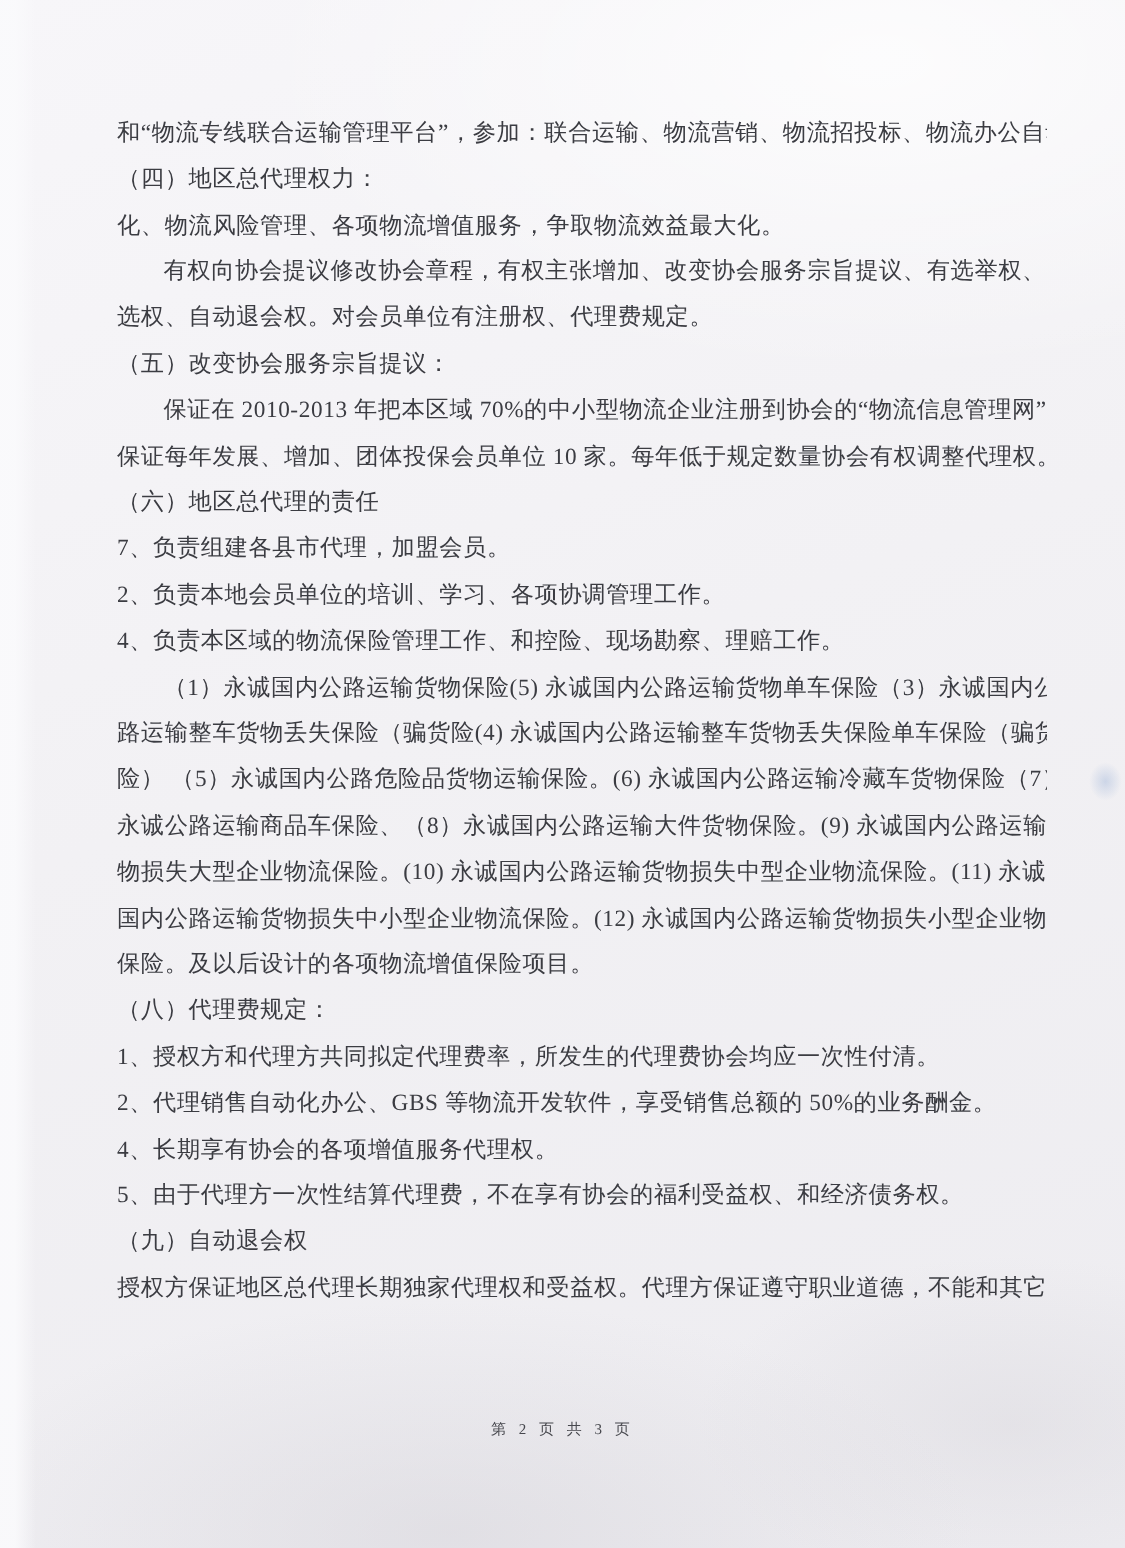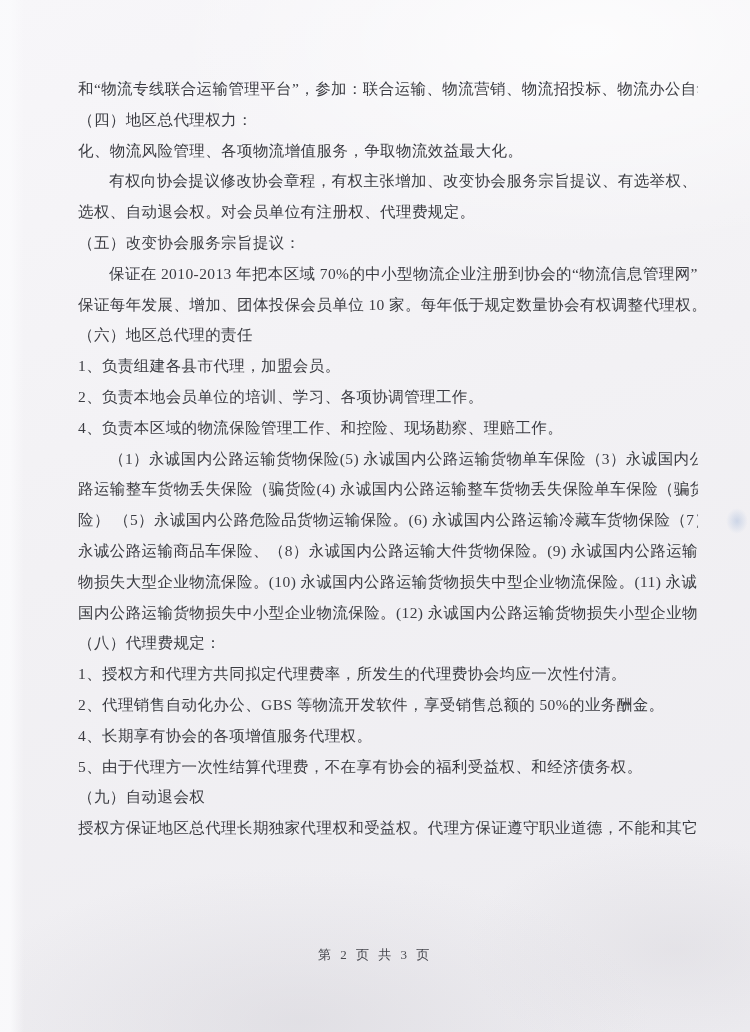--- a/index.html
+++ b/index.html
@@ -48,21 +48,21 @@
   }
   .line.indent {
     text-indent: 2em;
   }
   .footer {
     position: absolute;
     top: 946px;
     left: 0;
     width: 100%;
     text-align: center;
-    font-size: 13px;
+    font-size: 10px;
     letter-spacing: 3px;
     color: #47484e;
   }
 </style>
 </head>
 <body>
 
 <div class="page">
 
   <div class="scan-smudge"></div>
@@ -70,29 +70,30 @@
   <div class="content">
     <span class="line">和“物流专线联合运输管理平台”，参加：联合运输、物流营销、物流招投标、物流办公自动</span>
     <span class="line">（四）地区总代理权力：</span>
     <span class="line">化、物流风险管理、各项物流增值服务，争取物流效益最大化。</span>
     <span class="line indent">有权向协会提议修改协会章程，有权主张增加、改变协会服务宗旨提议、有选举权、当</span>
     <span class="line">选权、自动退会权。对会员单位有注册权、代理费规定。</span>
     <span class="line">（五）改变协会服务宗旨提议：</span>
     <span class="line indent">保证在 2010-2013 年把本区域 70%的中小型物流企业注册到协会的“物流信息管理网”。</span>
     <span class="line">保证每年发展、增加、团体投保会员单位 10 家。每年低于规定数量协会有权调整代理权。</span>
     <span class="line">（六）地区总代理的责任</span>
-    <span class="line">1、负责组建各县市代理，加盟会员。</span>
+    <span class="line">7、负责组建各县市代理，加盟会员。</span>
     <span class="line">2、负责本地会员单位的培训、学习、各项协调管理工作。</span>
     <span class="line">4、负责本区域的物流保险管理工作、和控险、现场勘察、理赔工作。</span>
     <span class="line indent">（1）永诚国内公路运输货物保险(5) 永诚国内公路运输货物单车保险（3）永诚国内公</span>
     <span class="line">路运输整车货物丢失保险（骗货险(4) 永诚国内公路运输整车货物丢失保险单车保险（骗货</span>
     <span class="line">险） （5）永诚国内公路危险品货物运输保险。(6) 永诚国内公路运输冷藏车货物保险（7）</span>
     <span class="line">永诚公路运输商品车保险、（8）永诚国内公路运输大件货物保险。(9) 永诚国内公路运输货</span>
     <span class="line">物损失大型企业物流保险。(10) 永诚国内公路运输货物损失中型企业物流保险。(11) 永诚</span>
     <span class="line">国内公路运输货物损失中小型企业物流保险。(12) 永诚国内公路运输货物损失小型企业物流</span>
+    <span class="line">保险。及以后设计的各项物流增值保险项目。</span>
     <span class="line">（八）代理费规定：</span>
     <span class="line">1、授权方和代理方共同拟定代理费率，所发生的代理费协会均应一次性付清。</span>
     <span class="line">2、代理销售自动化办公、GBS 等物流开发软件，享受销售总额的 50%的业务酬金。</span>
     <span class="line">4、长期享有协会的各项增值服务代理权。</span>
     <span class="line">5、由于代理方一次性结算代理费，不在享有协会的福利受益权、和经济债务权。</span>
     <span class="line">（九）自动退会权</span>
     <span class="line">授权方保证地区总代理长期独家代理权和受益权。代理方保证遵守职业道德，不能和其它保</span>
   </div>
 
   <div class="footer">第 2 页 共 3 页</div>

